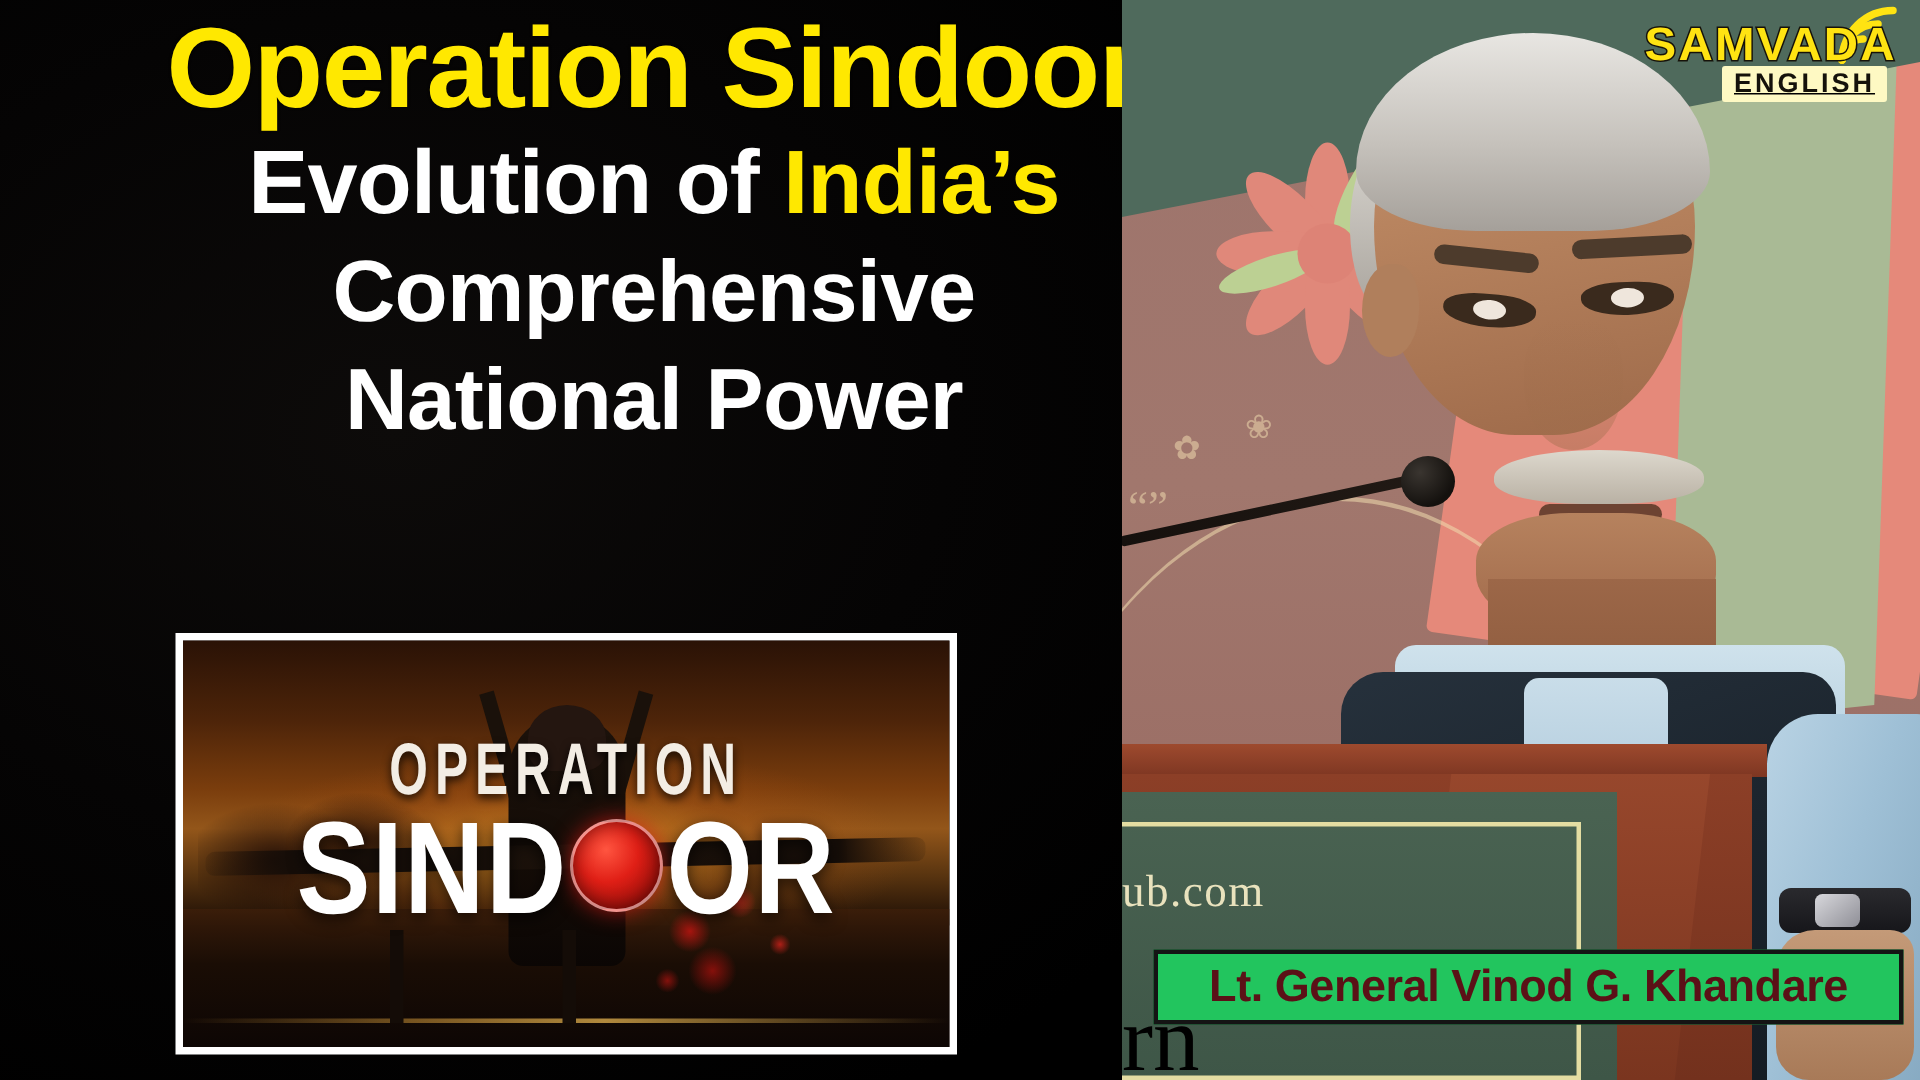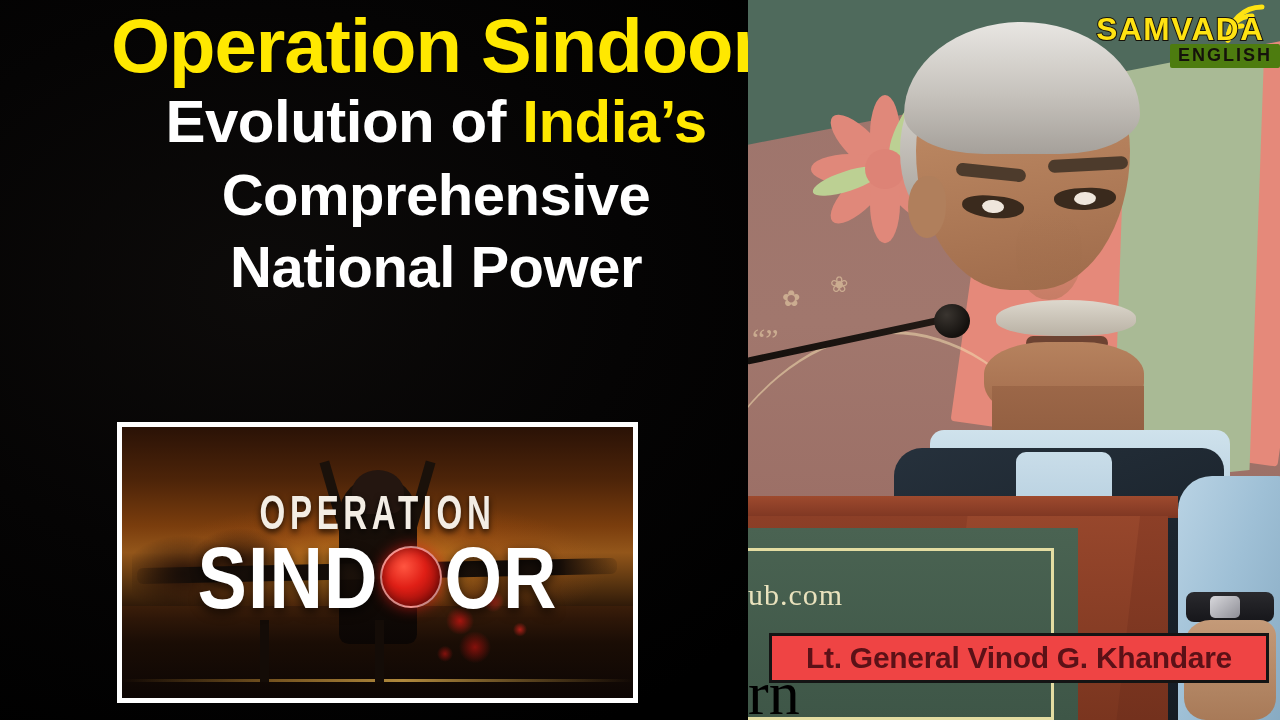--- a/index.html
+++ b/index.html
@@ -411,37 +411,38 @@
     color:#ffe312;
     -webkit-text-stroke:2px #16120a;
     paint-order:stroke fill;
     transform:scaleX(1.02);
   }
   .logo-wifi {
     position:absolute; right:-2px; top:-4px;
     width:46px; height:42px;
   }
   .logo-english-wrap {
-    position:absolute; left:72px; top:36px;
-    background:#4d7c0f;
+    position:absolute; left:50px; top:36px;
+    background:#fef9c3;
     padding:1px 8px 2px 8px;
     border-radius:2px;
+    text-decoration:underline;
   }
   .logo-english {
     font-family:"Liberation Sans", sans-serif;
     font-weight:bold; font-size:18px;
     letter-spacing:2px;
     color:#15120b;
   }
 
   
   #name-banner {
     position:absolute; left:769px; top:633px;
     width:500px; height:50px;
-    background:#ef4444;
+    background:#22c55e;
     border:3px solid #141414;
     display:flex; align-items:center; justify-content:center;
   }
   .name-text {
     font-family:"Liberation Sans", sans-serif;
     font-weight:bold; font-size:30px;
     color:#5b1117;
     letter-spacing:-0.3px;
     white-space:nowrap;
   }

